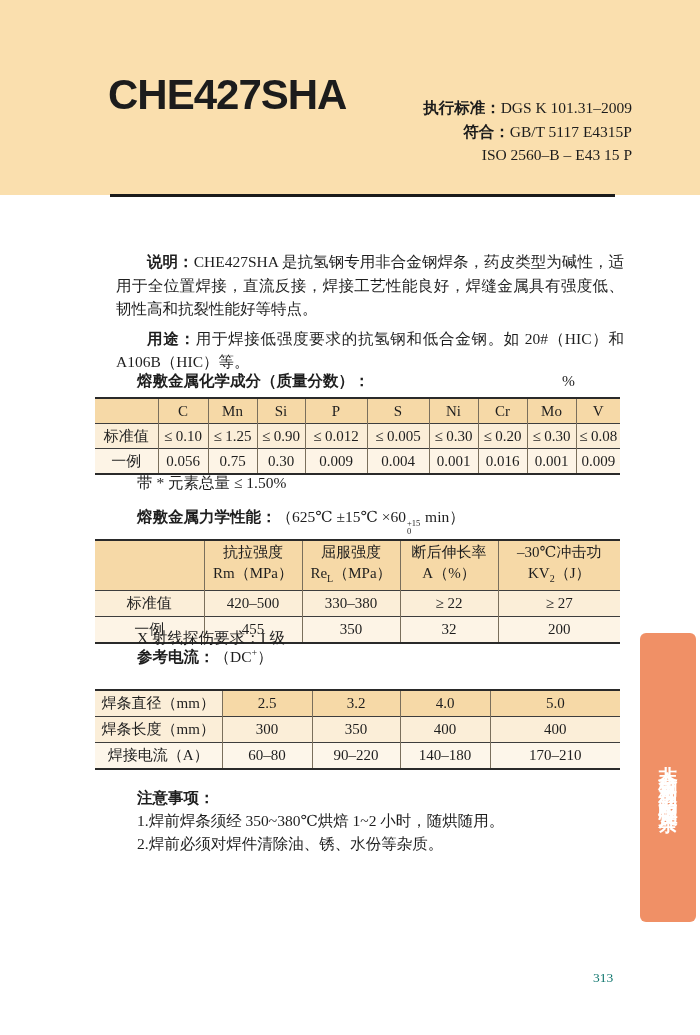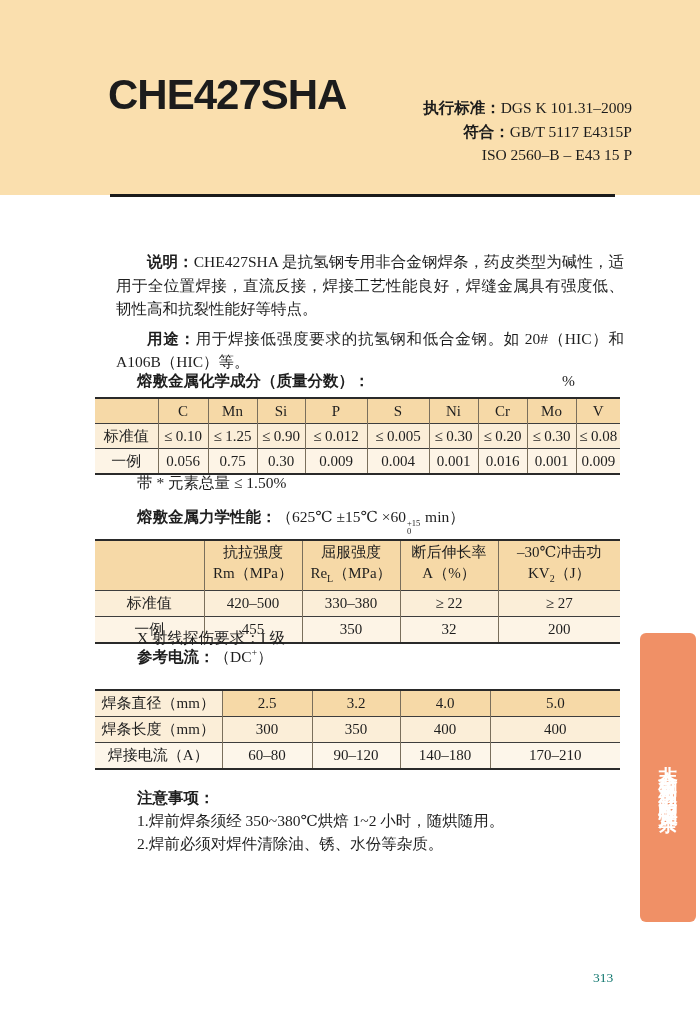--- a/index.html
+++ b/index.html
@@ -235,21 +235,21 @@
   <tr class="c2">
     <td class="lbl">焊条长度（mm）</td>
     <td>300</td>
     <td>350</td>
     <td>400</td>
     <td>400</td>
   </tr>
   <tr class="c3">
     <td class="lbl">焊接电流（A）</td>
     <td>60–80</td>
-    <td>90–120</td>
+    <td>90–220</td>
     <td>140–180</td>
     <td>170–210</td>
   </tr>
 </tbody>
   </table>
 
 <div class="notes">
   <p class="nt">注意事项：</p>
   <p>1.焊前焊条须经 350~380℃烘焙 1~2 小时，随烘随用。</p>
   <p>2.焊前必须对焊件清除油、锈、水份等杂质。</p>

